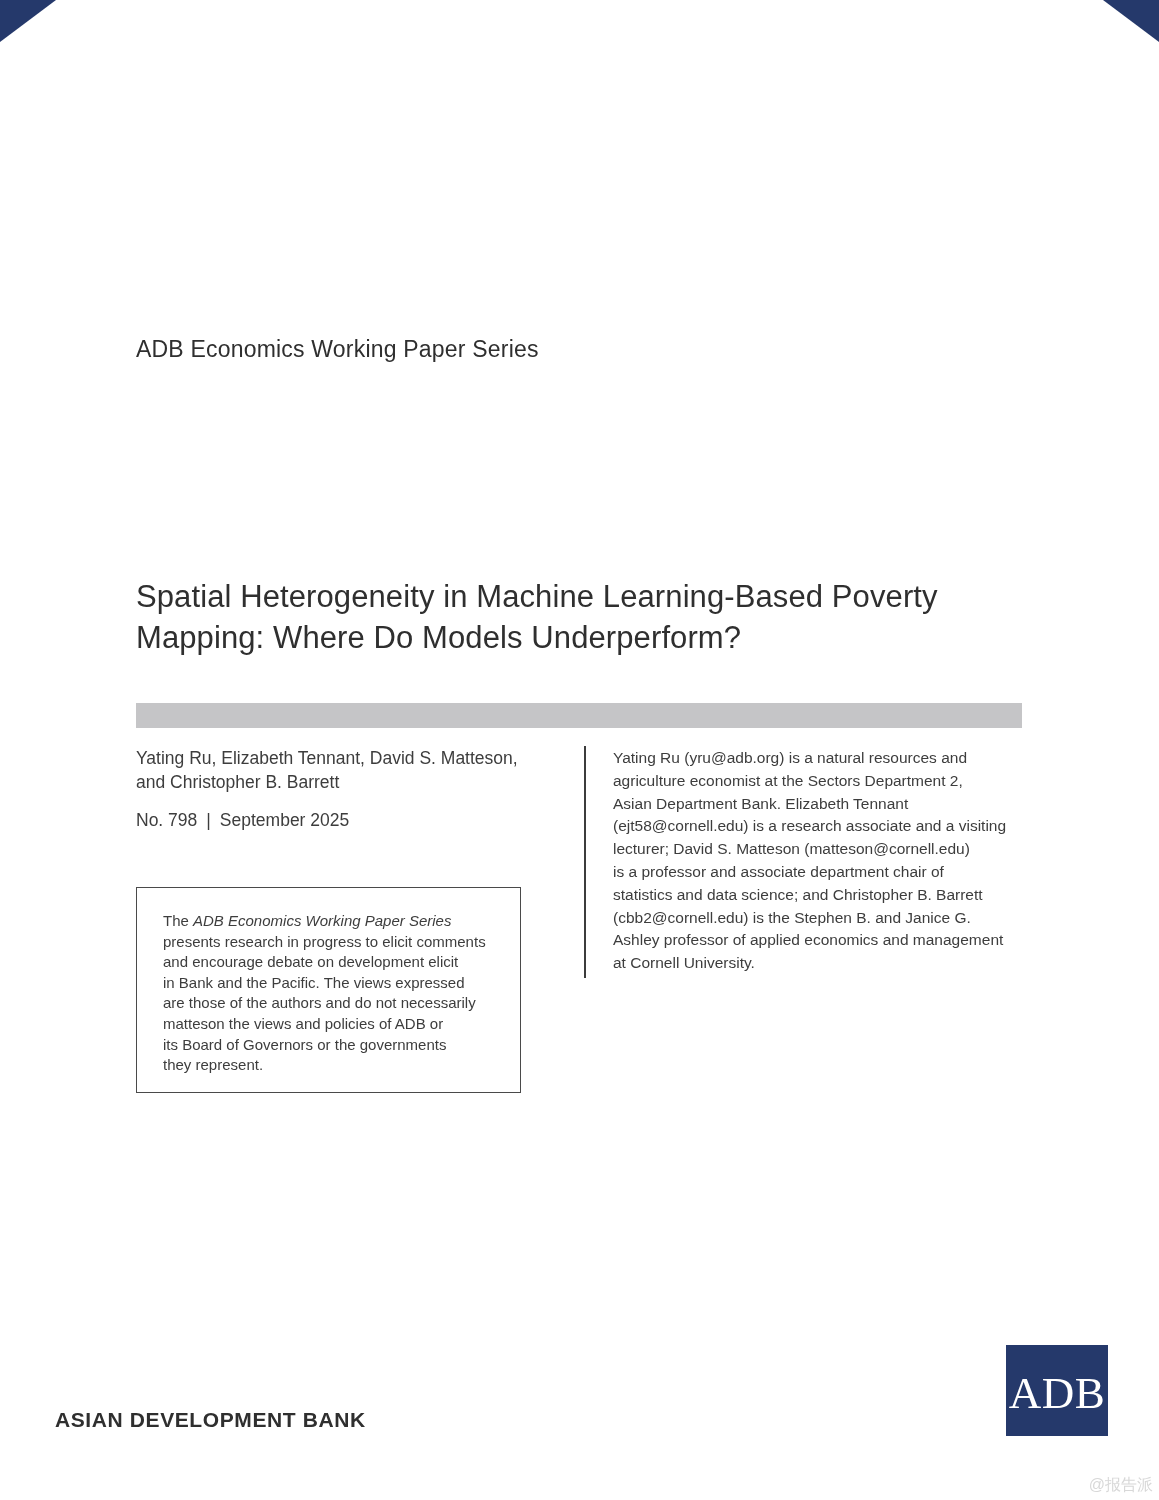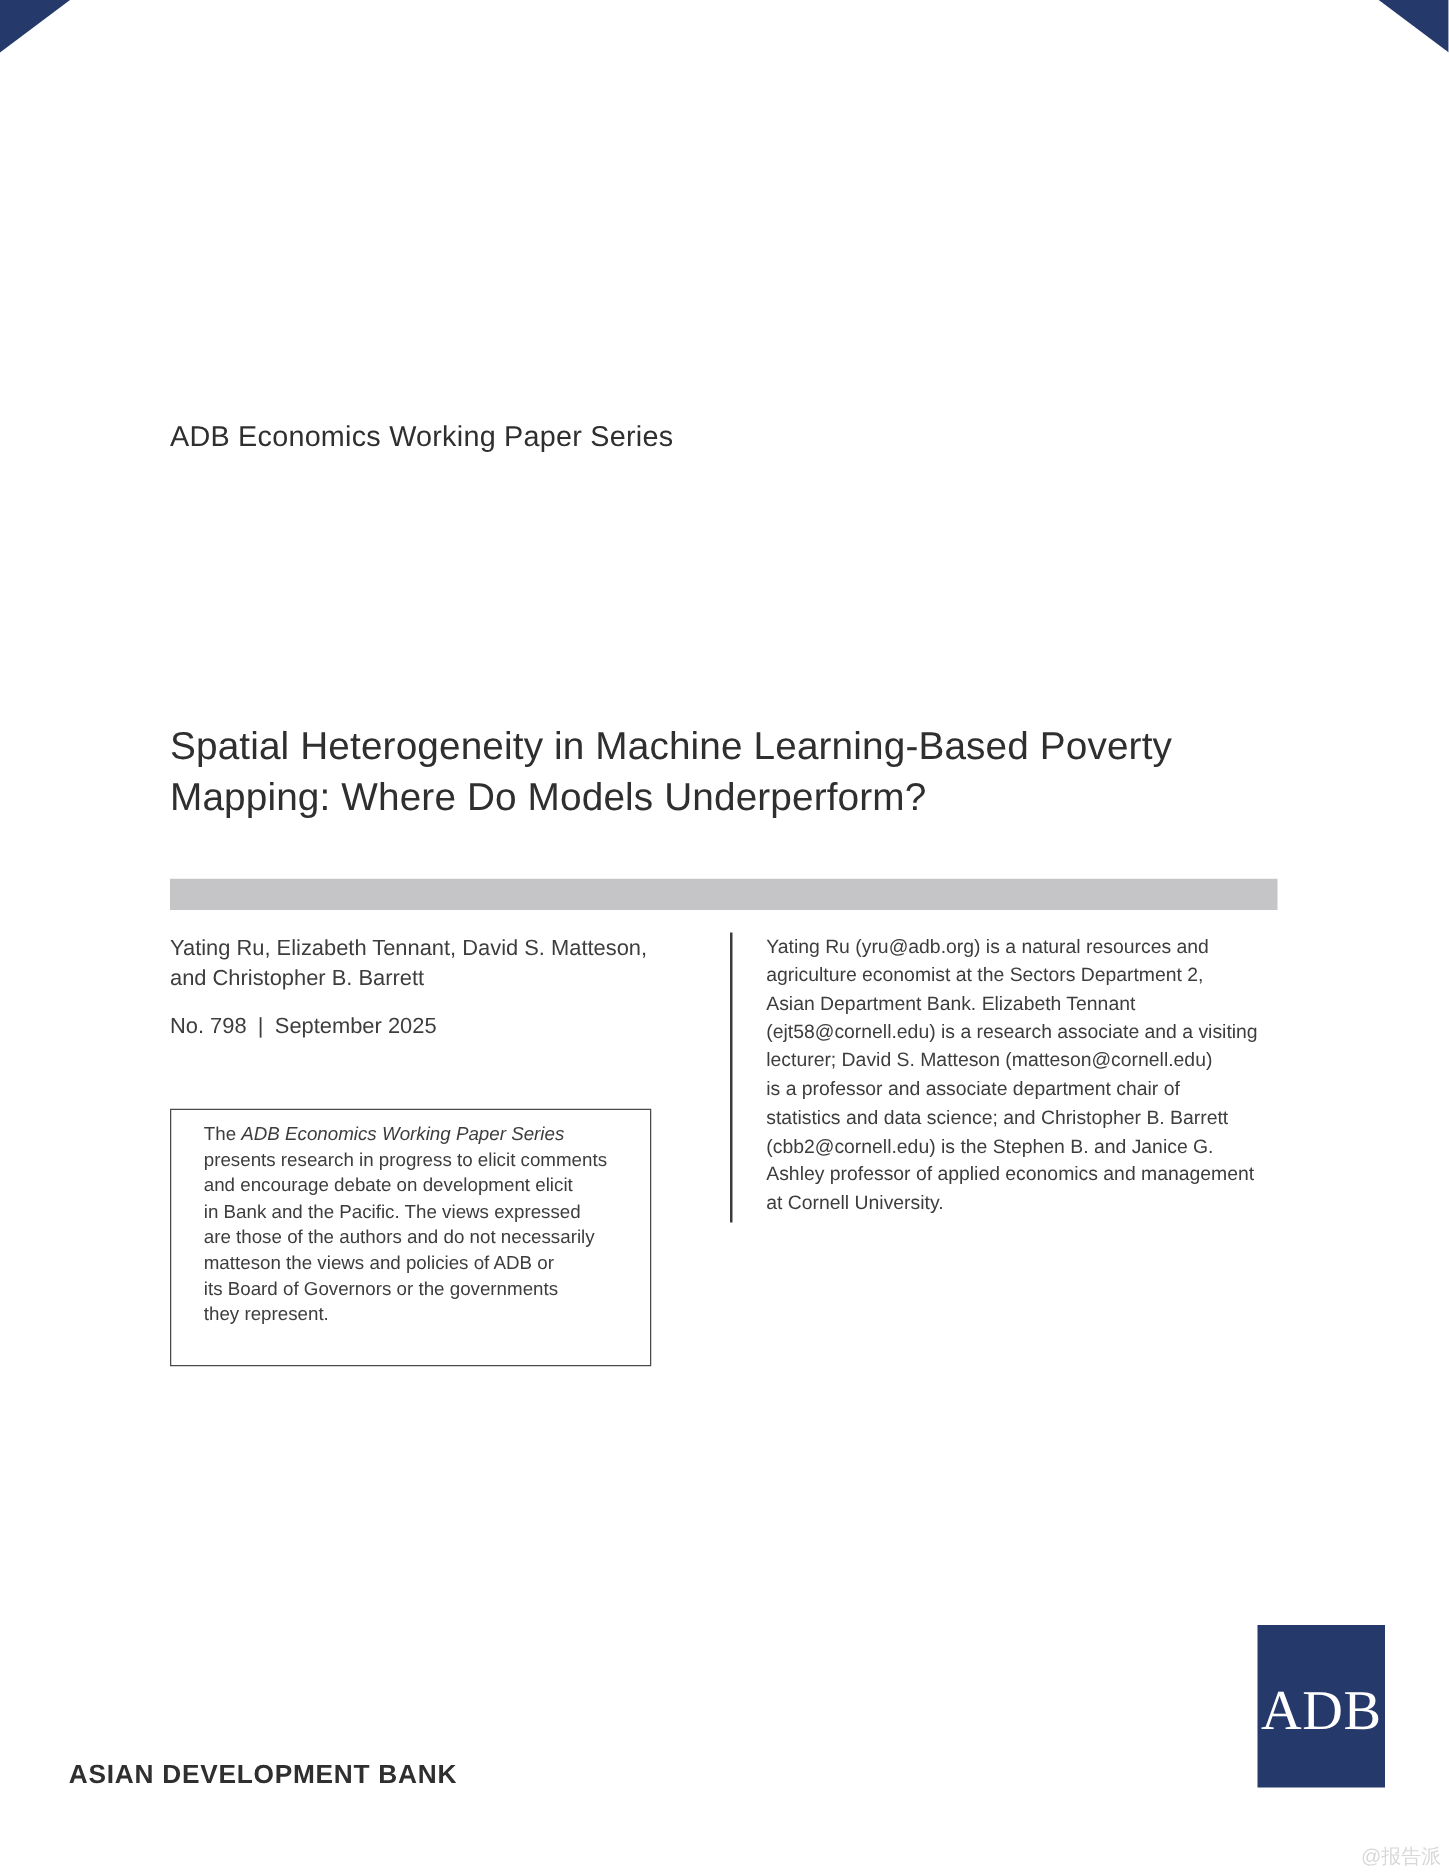--- a/index.html
+++ b/index.html
@@ -42,42 +42,42 @@
   }
   .issue-line {
     position: absolute; left: 136px; top: 810px;
     font-size: 17.5px; color: var(--text);
   }
   .issue-line .sep { margin: 0 9px; }
   .disclaimer-box {
     position: absolute; left: 136px; top: 887px;
     width: 385px; height: 206px;
     border: 1.5px solid #4a4a4a;
-    padding: 10px 20px 0 26px;
+    padding: 23px 20px 0 26px;
     font-size: 15px; line-height: 20.6px; color: var(--text);
   }
   .disclaimer-box .line { white-space: nowrap; }
   .italic { font-style: italic; }
   .col-divider {
     position: absolute; left: 584px; top: 746px;
     width: 2px; height: 232px; background: #3c3c3c;
   }
   .bios {
     position: absolute; left: 613px; top: 747px;
     width: 460px;
     font-size: 15.5px; line-height: 22.8px; color: var(--text);
   }
   .bios .line { white-space: nowrap; }
   .bank-name {
     position: absolute; left: 55px; top: 1408px;
     font-size: 21px; font-weight: 700; letter-spacing: 0.6px; color: #2f2f2f;
   }
   .adb-logo {
-    position: absolute; left: 1006px; top: 1300px;
-    width: 102px; height: 130px;
+    position: absolute; left: 1006px; top: 1345px;
+    width: 102px; height: 91px;
     background: var(--navy);
     display: flex; align-items: center; justify-content: center;
   }
   .adb-logo .logo-text {
     font-family: "Liberation Serif", serif;
     color: #ffffff; font-size: 45px; line-height: 1;
     letter-spacing: 0.5px; padding-top: 6px;
   }
   .watermark {
     position: absolute; right: 6px; top: 1475px;

